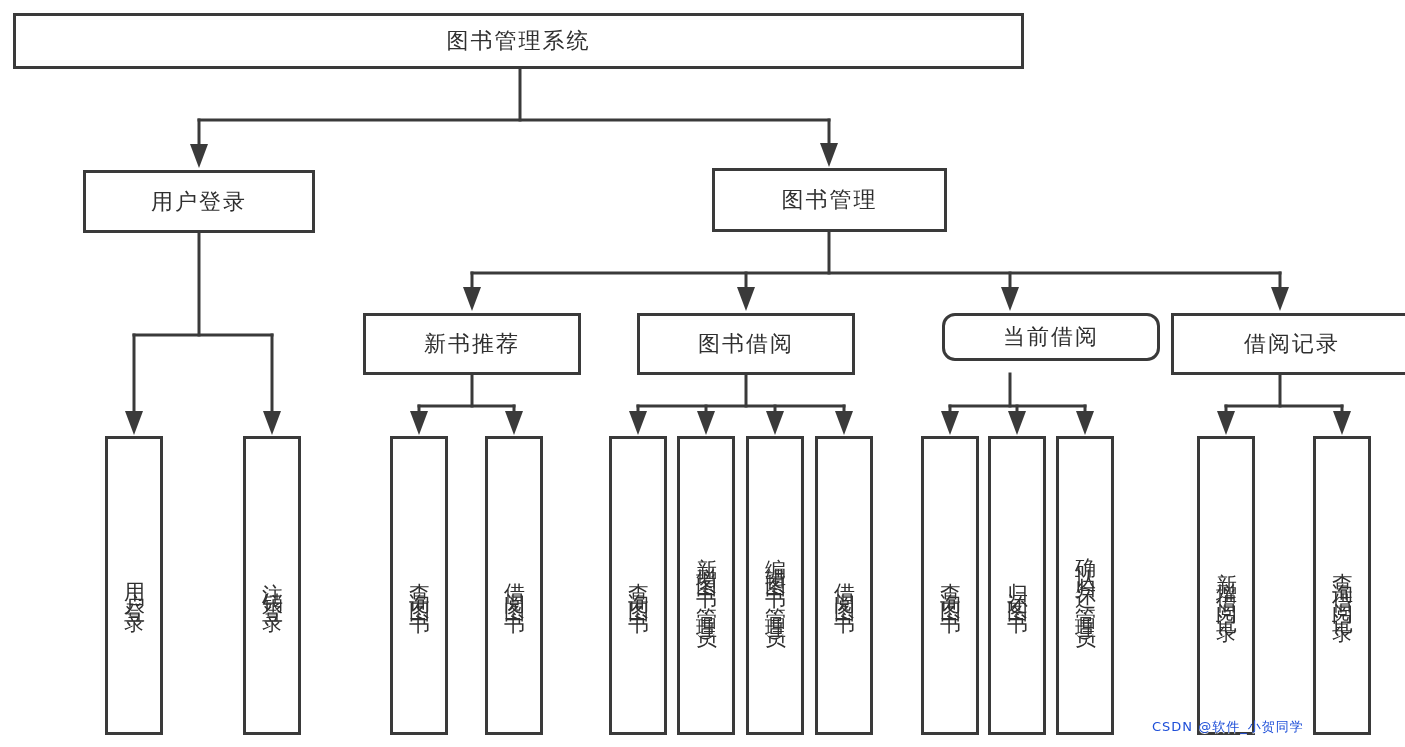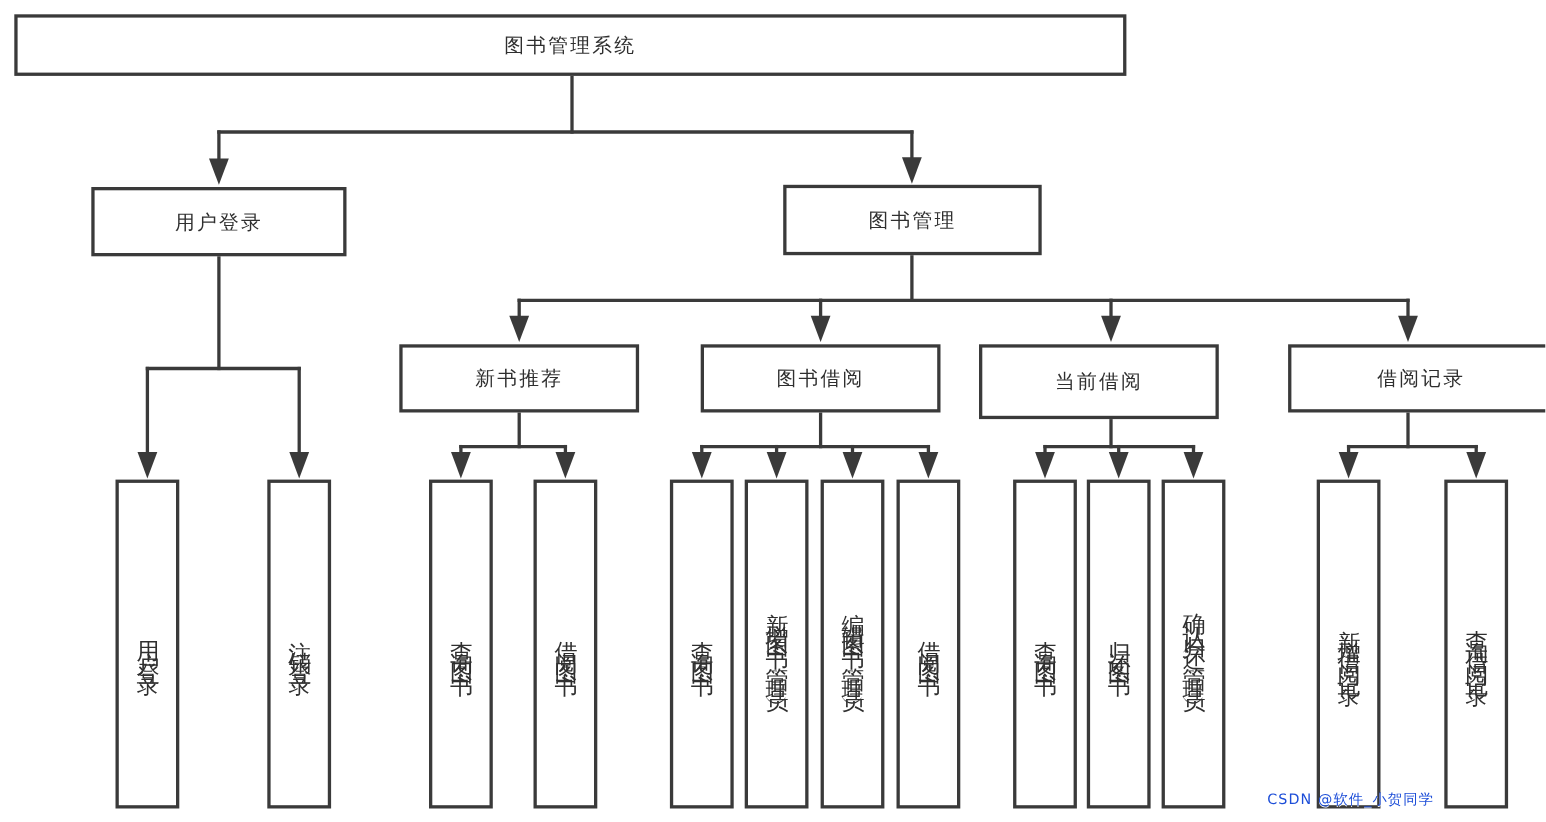--- a/index.html
+++ b/index.html
@@ -5,21 +5,21 @@
   html,body{margin:0;padding:0;background:#ffffff;}
   .stage{
     position:relative;width:1405px;height:747px;background:#ffffff;overflow:hidden;
     font-family:"DejaVu Sans","Liberation Sans",sans-serif;color:#2f2f2f;
   }
   .wires{position:absolute;left:0;top:0;width:1405px;height:747px;z-index:1;}
   .box{
     position:absolute;box-sizing:border-box;border:3px solid #3a3a3a;background:#ffffff;
     display:flex;align-items:center;justify-content:center;z-index:2;
   }
-  .hnode{font-size:18px;letter-spacing:2px;}
+  .hnode{font-size:22px;letter-spacing:2px;}
   .leaf>span{
     writing-mode:vertical-rl;text-orientation:mixed;
     font-size:21px;line-height:1;letter-spacing:10px;white-space:nowrap;
   }
   .watermark{
     position:absolute;left:1152px;top:718px;z-index:5;
     font-size:13px;letter-spacing:1px;color:#1d4ed8;
     text-shadow:0 1px 0 #ffffff;white-space:nowrap;
   }
 </style>
@@ -104,21 +104,21 @@
   <div class="box hnode" style="left:712px;top:168px;width:235px;height:64px;align-items:center;">
     <span>图书管理</span>
   </div>
 
   <div class="box hnode" style="left:363px;top:313px;width:218px;height:62px;">
     <span>新书推荐</span>
   </div>
   <div class="box hnode" style="left:637px;top:313px;width:218px;height:62px;">
     <span>图书借阅</span>
   </div>
-  <div class="box hnode" style="left:890px;top:313px;width:218px;height:68px;">
+  <div class="box hnode" style="left:942px;top:313px;width:218px;height:48px;border-radius:13px;">
     <span>当前借阅</span>
   </div>
   <div class="box hnode" style="left:1171px;top:313px;width:242px;height:62px;">
     <span>借阅记录</span>
   </div>
 
   <div class="box leaf" style="left:105px;top:436px;width:58px;height:299px;">
     <span>用户登录</span>
   </div>
   <div class="box leaf" style="left:243px;top:436px;width:58px;height:299px;">

